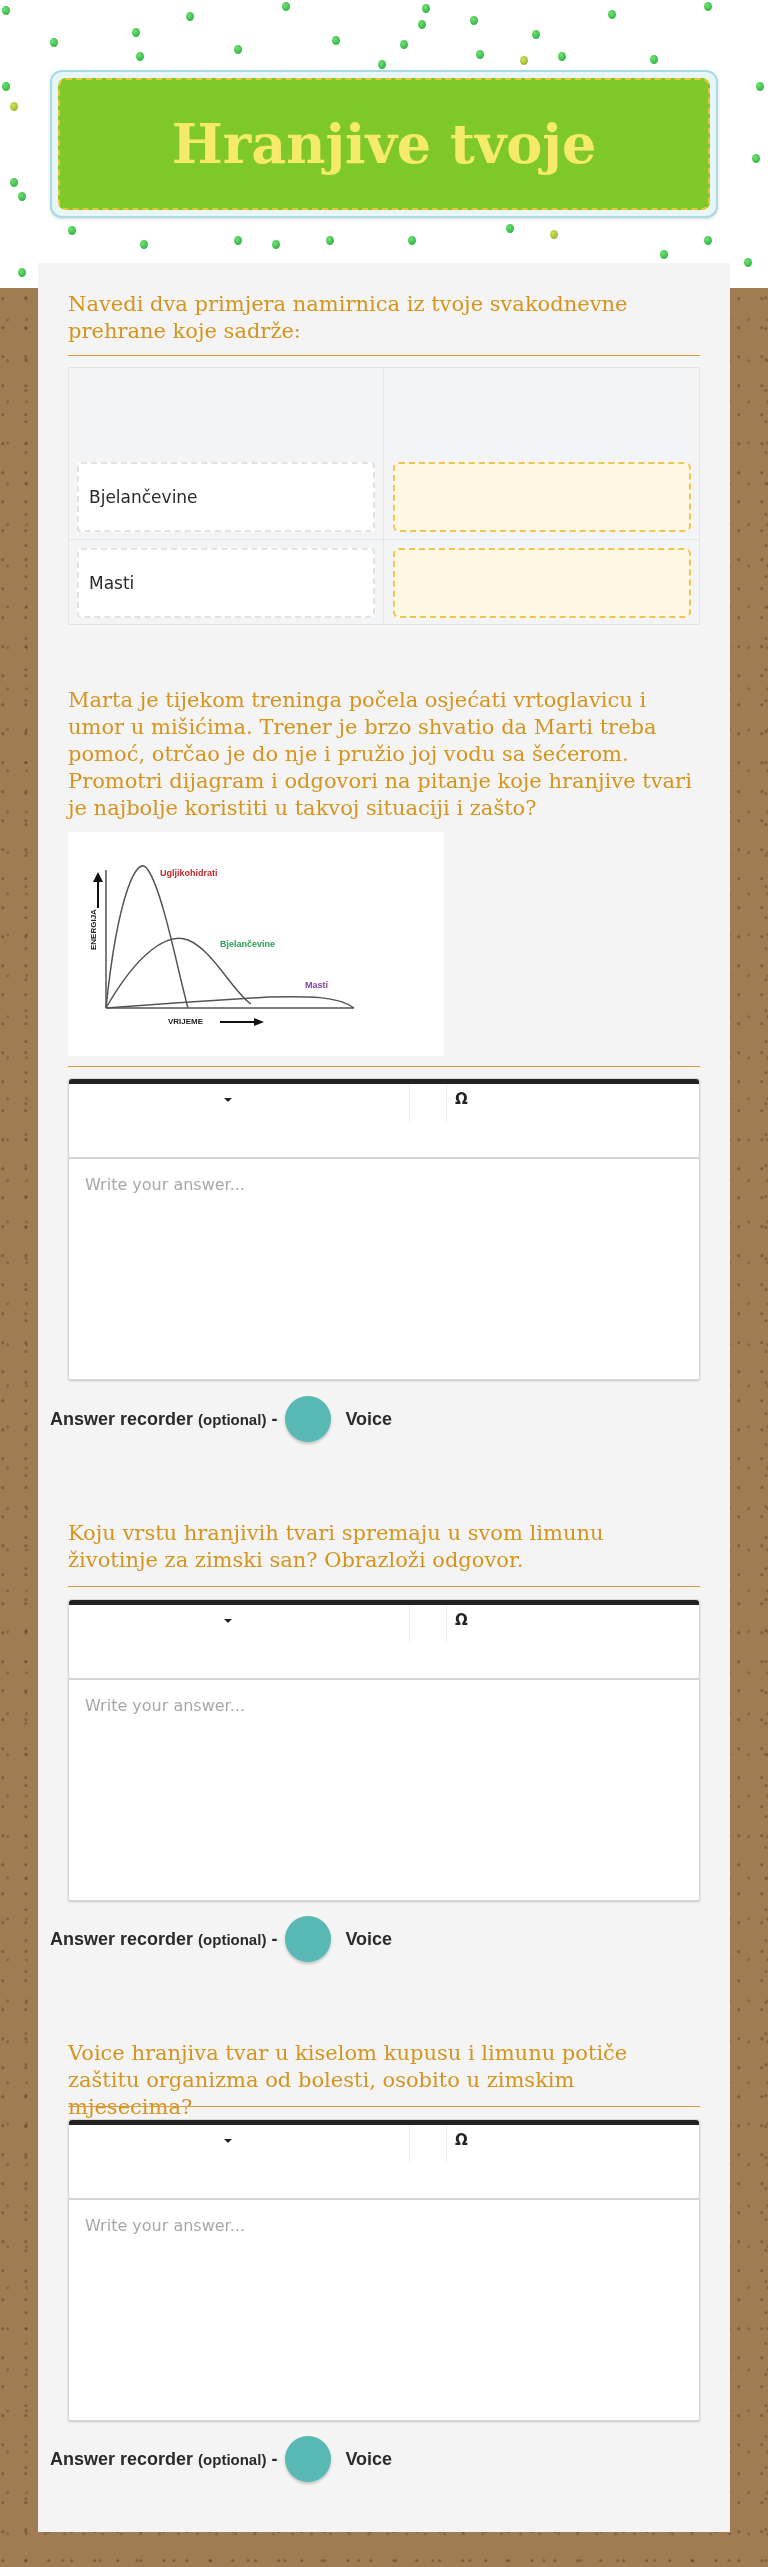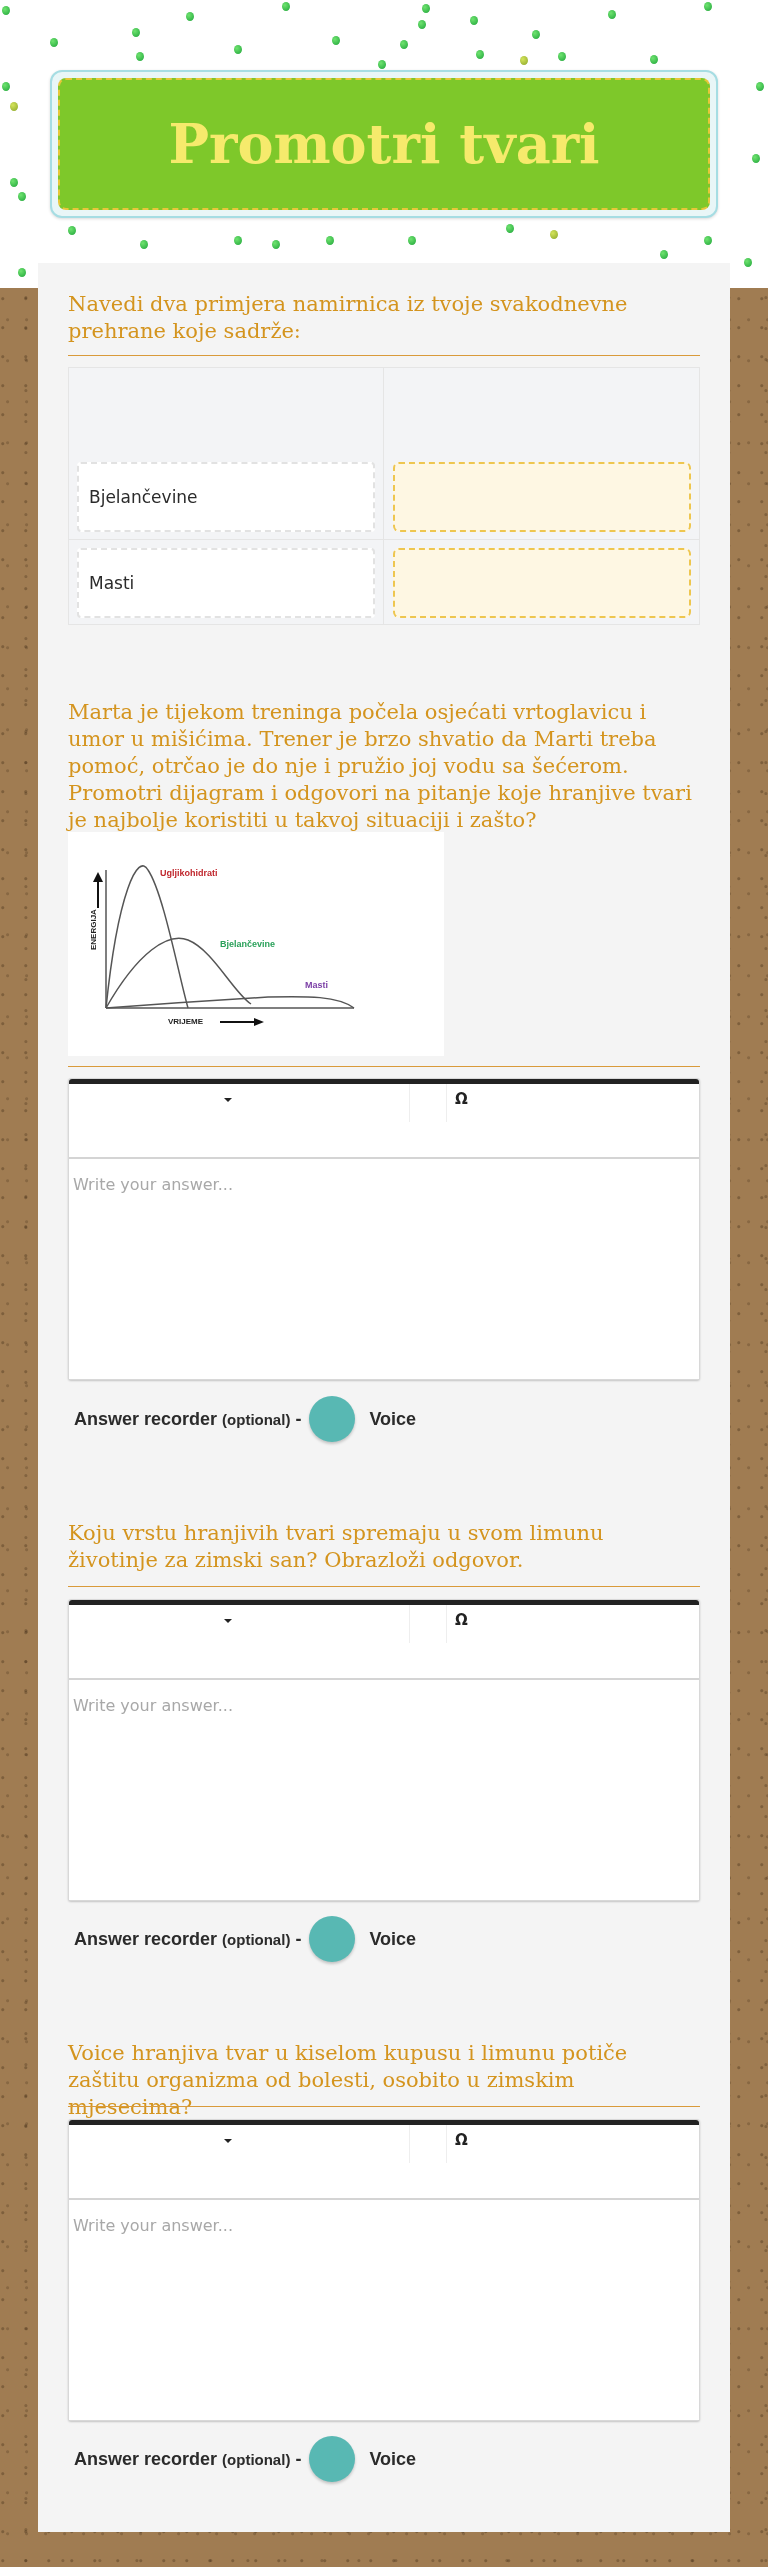--- a/index.html
+++ b/index.html
@@ -99,24 +99,24 @@
   .editor-topbar { position: absolute; left: 0; top: 0; width: 100%; height: 5px; background: #222222; border-radius: 3px 3px 0 0; }
   .toolbar { position: absolute; left: 0; top: 5px; width: 100%; height: 75px; background: #ffffff; border-bottom: 2px solid #d4d4d4; }
   .tb-dropdown { position: absolute; left: 0; top: 0; width: 340px; height: 38px; }
   .tb-caret { position: absolute; left: 155px; top: 14px; width: 0; height: 0; border-left: 4px solid transparent; border-right: 4px solid transparent; border-top: 4px solid #222; }
   .tb-sep1 { position: absolute; left: 340px; top: 0; width: 1px; height: 38px; background: #eeeeee; }
   .tb-sep2 { position: absolute; left: 377px; top: 0; width: 1px; height: 38px; background: #eeeeee; }
   .tb-omega { position: absolute; left: 386px; top: 6px; font-size: 15px; font-weight: bold; color: #222; }
   .answer-area {
     position: absolute; left: 0; top: 82px; width: 100%; height: 218px;
     border: none; outline: none; resize: none; background: #ffffff;
-    padding: 14px 4px; font-family: "DejaVu Sans", sans-serif; font-size: 16px; color: #333;
+    padding: 14px 16px; font-family: "DejaVu Sans", sans-serif; font-size: 16px; color: #333;
   }
   .answer-area::placeholder { color: #a8a8a8; }
-  .recorder { position: absolute; left: 36px; height: 50px; display: flex; align-items: center; }
+  .recorder { position: absolute; left: 12px; height: 50px; display: flex; align-items: center; }
   .rec-label { font-family: "Liberation Sans", sans-serif; font-weight: bold; font-size: 18px; color: #2b2b2b; }
   .rec-opt { font-family: "Liberation Sans", sans-serif; font-weight: bold; font-size: 15px; color: #2b2b2b; margin-left: 5px; }
   .rec-dash { font-family: "Liberation Sans", sans-serif; font-weight: bold; font-size: 18px; color: #2b2b2b; margin-left: 5px; }
   .rec-btn { width: 46px; height: 46px; border-radius: 50%; background: #58b8b3; margin-left: 8px; box-shadow: 0 2px 3px rgba(0,0,0,0.2); border: none; cursor: pointer; }
   .rec-voice { font-family: "Liberation Sans", sans-serif; font-weight: bold; font-size: 18px; color: #2b2b2b; margin-left: 14px; }
 </style>
 </head>
 <body>
 
 <div class="top-band">
@@ -155,41 +155,41 @@
   <span class="dot" style="left:506px;top:224px"></span>
   <span class="dot y" style="left:550px;top:230px"></span>
   <span class="dot" style="left:704px;top:236px"></span>
   <span class="dot" style="left:660px;top:250px"></span>
   <span class="dot" style="left:744px;top:258px"></span>
   <span class="dot" style="left:18px;top:268px"></span>
 </div>
 
 <div class="title-outer">
   <div class="title-inner">
-    <h1 class="title-text">Promotri tvari</h1>
+    <h1 class="title-text">Hranjive tvoje</h1>
   </div>
 </div>
 
 <div class="card">
 
   <div class="q-title" style="top:28px">Navedi dva primjera namirnica iz tvoje svakodnevne prehrane koje sadrže:</div>
   <div class="q-rule" style="top:92px"></div>
   <div class="match-table">
     <div class="match-divider"></div>
     <div class="match-row" style="top:86px">
       <div class="term-box">Bjelančevine</div>
       <div class="drop-box"></div>
     </div>
     <div class="match-row" style="top:172px; border-bottom:none">
       <div class="term-box">Masti</div>
       <div class="drop-box"></div>
     </div>
   </div>
 
-  <div class="q-title" style="top:436px">Marta je tijekom treninga počela osjećati vrtoglavicu i umor u mišićima. Trener je brzo shvatio da Marti treba pomoć, otrčao je do nje i pružio joj vodu sa šećerom. Promotri dijagram i odgovori na pitanje koje hranjive tvari je najbolje koristiti u takvoj situaciji i zašto?</div>
+  <div class="q-title" style="top:424px">Marta je tijekom treninga počela osjećati vrtoglavicu i umor u mišićima. Trener je brzo shvatio da Marti treba pomoć, otrčao je do nje i pružio joj vodu sa šećerom. Promotri dijagram i odgovori na pitanje koje hranjive tvari je najbolje koristiti u takvoj situaciji i zašto?</div>
   <div class="q-image">
     <svg width="376" height="224" viewBox="0 0 376 224">
       <line x1="38" y1="38" x2="38" y2="176" stroke="#555" stroke-width="1.5"></line>
       <line x1="38" y1="176" x2="286" y2="176" stroke="#555" stroke-width="1.5"></line>
       <path d="M38 176 C 50 60, 70 20, 80 38 C 95 60, 110 140, 120 176" fill="none" stroke="#555" stroke-width="1.5"></path>
       <path d="M38 176 C 70 120, 100 100, 120 108 C 145 118, 165 160, 183 172" fill="none" stroke="#555" stroke-width="1.5"></path>
       <path d="M38 176 C 90 172, 150 168, 200 165 C 240 164, 270 164, 286 176" fill="none" stroke="#555" stroke-width="1.5"></path>
       <line x1="30" y1="76" x2="30" y2="48" stroke="#111" stroke-width="2"></line>
       <polygon points="25,50 35,50 30,40" fill="#111"></polygon>
       <text x="28" y="118" font-size="8" font-weight="bold" fill="#222" transform="rotate(-90 28 118)" font-family="Liberation Sans, sans-serif">ENERGIJA</text>

